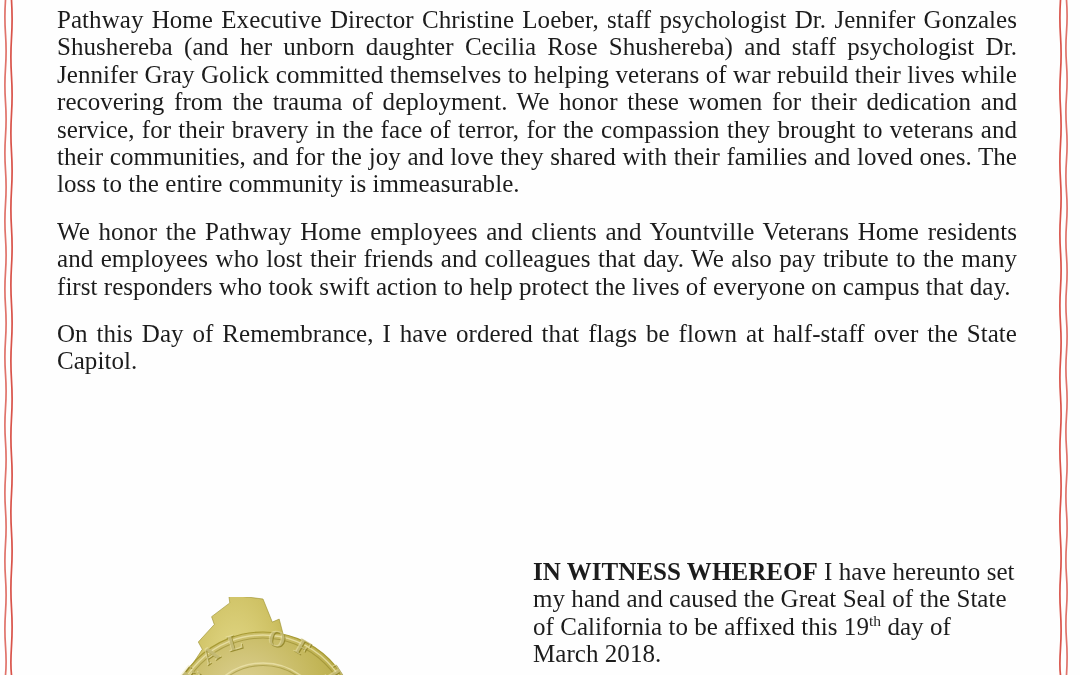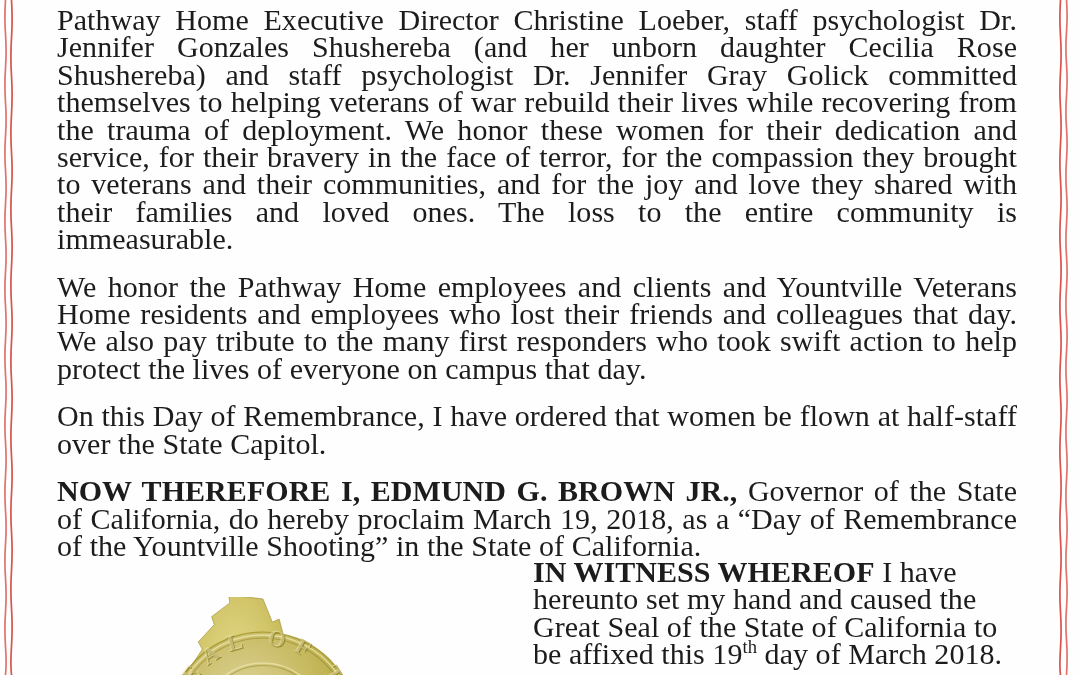--- a/index.html
+++ b/index.html
@@ -39,21 +39,21 @@
   #text-column {
     position: absolute;
     left: 57px;
     top: 0px;
     width: 960px;
   }
 
   .para {
     text-align: justify;
     text-justify: inter-word;
-    font-size: 30px;
+    font-size: 25px;
     line-height: 27.4px;
     color: #1c1c1c;
     margin: 0 0 20px 0;
     letter-spacing: 0.05px;
   }
   .para:last-child { margin-bottom: 0; }
 
   .p-first { margin-top: 6px; }
 
   .bold { font-weight: bold; }
@@ -131,23 +131,22 @@
                Q2.7 656 1.5 675" stroke="#e0736b" stroke-width="1.7" fill="none"></path>
     </svg>
   </div>
 
   <div id="text-column">
 
     <p class="para p-first">Pathway Home Executive Director Christine Loeber, staff psychologist Dr. Jennifer Gonzales Shushereba (and her unborn daughter Cecilia Rose Shushereba) and staff psychologist Dr. Jennifer Gray Golick committed themselves to helping veterans of war rebuild their lives while recovering from the trauma of deployment. We honor these women for their dedication and service, for their bravery in the face of terror, for the compassion they brought to veterans and their communities, and for the joy and love they shared with their families and loved ones. The loss to the entire community is immeasurable.</p>
 
     <p class="para">We honor the Pathway Home employees and clients and Yountville Veterans Home residents and employees who lost their friends and colleagues that day. We also pay tribute to the many first responders who took swift action to help protect the lives of everyone on campus that day.</p>
 
-    <p class="para">On this Day of Remembrance, I have ordered that women be flown at half-staff over the State Capitol.</p>
-
-    <p class="para"><span class="bold">NOW THEREFORE I, EDMUND G. BROWN JR.,</span><span> Governor of the State of California, do hereby proclaim March 19, 2018, as a “Day of Remembrance of the Yountville Shooting” in the State of California.</span></p>
+    <p class="para">On this Day of Remembrance, I have ordered that flags be flown at half-staff over the State Capitol.</p>
+
   </div>
 
   <div id="witness-block">
     <p class="para"><span class="bold">IN WITNESS WHEREOF</span><span> I have hereunto set my hand and caused the Great Seal of the State of California to be affixed this 19</span><sup>th</sup><span> day of March 2018.</span></p>
   </div>
 
   <div id="seal">
     <svg width="258" height="258" viewBox="0 0 258 258" xmlns="http://www.w3.org/2000/svg">
       <defs>
         <radialGradient id="goldFill" cx="38%" cy="30%" r="78%">

